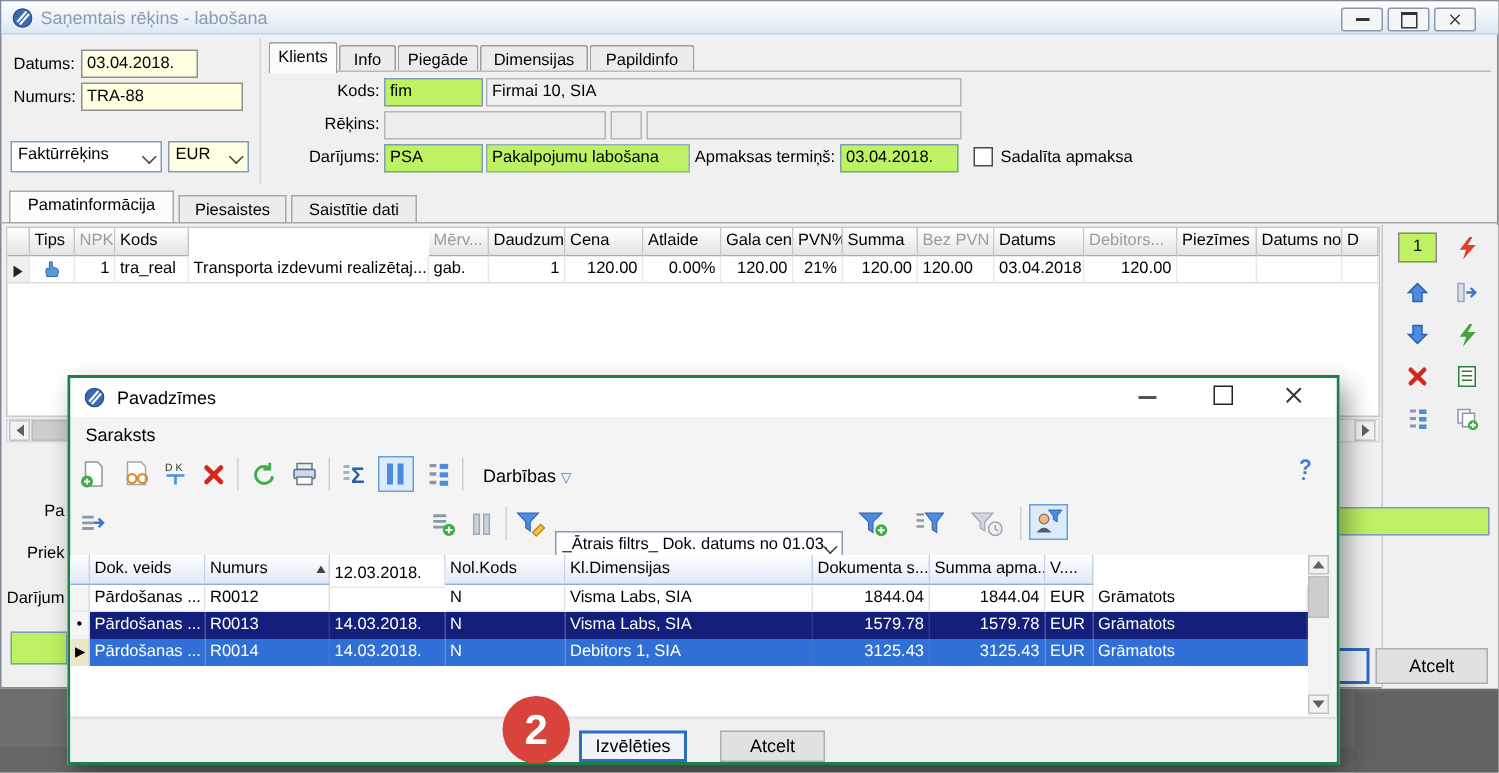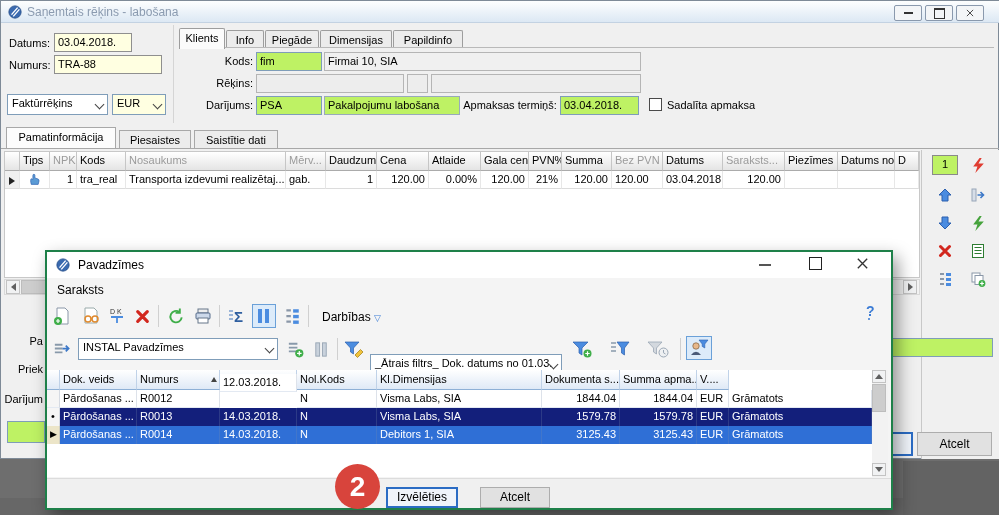--- a/index.html
+++ b/index.html
@@ -237,31 +237,30 @@
     <div class="abs subtab active" style="left:5px;width:110px">Pamatinformācija</div>
     <div class="abs subtab" style="left:118px;width:72px">Piesaistes</div>
     <div class="abs subtab" style="left:193px;width:84px">Saistītie dati</div>
     <div class="abs" style="left:0;top:147px;width:999px;height:1px;background:#a8a8a8"></div>
 
     <div class="abs" style="left:3px;top:150px;width:916px;height:127px;background:#fff;border:1px solid #c8c8c8">
       <div class="abs gh" style="left:0;width:15px"></div>
       <div class="abs gh" style="left:15px;width:30px">Tips</div>
       <div class="abs gh dim" style="left:45px;width:27px">NPK</div>
       <div class="abs gh" style="left:72px;width:49px">Kods</div>
-      <div class="abs gh dim" style="left:121px;width:160px">Nosaukums</div>
       <div class="abs gh dim" style="left:281px;width:40px">Mērv...</div>
       <div class="abs gh" style="left:321px;width:51px">Daudzums</div>
       <div class="abs gh" style="left:372px;width:52px">Cena</div>
       <div class="abs gh" style="left:424px;width:52px">Atlaide</div>
       <div class="abs gh" style="left:476px;width:48px">Gala cena</div>
       <div class="abs gh" style="left:524px;width:33px">PVN%</div>
       <div class="abs gh" style="left:557px;width:50px">Summa</div>
       <div class="abs gh dim" style="left:607px;width:51px">Bez PVN</div>
       <div class="abs gh" style="left:658px;width:60px">Datums</div>
-      <div class="abs gh dim" style="left:718px;width:62px">Saraksts...</div>
+      <div class="abs gh dim" style="left:718px;width:62px">Debitors...</div>
       <div class="abs gh" style="left:780px;width:53px">Piezīmes</div>
       <div class="abs gh" style="left:833px;width:57px">Datums no</div>
       <div class="abs gh" style="left:890px;width:24px">D</div>
 
       <div>
         <div class="abs gc" style="left:0;width:15px;background:#f0f0f0;display:flex;align-items:center;justify-content:center">
             <div class="tri-r"></div>
           </div>
         <div class="abs gc" style="left:15px;width:30px">
             <svg style="width:13px;height:13px;margin:0 auto">
@@ -430,21 +429,20 @@
       <svg style="width:16px;height:18px">
         <use href="#sym-help" width="16" height="18"></use>
       </svg>
     </div>
 
   <div class="abs toolbtn" style="left:50px;top:339px;width:22px;height:20px;z-index:12">
       <svg style="width:19px;height:19px">
         <use href="#sym-export" width="19" height="19"></use>
       </svg>
     </div>
-  <div class="abs combo" style="left:78px;top:338px;width:200px;height:22px;z-index:12"><span>INSTAL Pavadzīmes</span><span class="carr"></span></div>
   <div class="abs toolbtn" style="left:284px;top:339px;width:22px;height:20px;z-index:12">
       <svg style="width:19px;height:19px">
         <use href="#sym-grid-plus" width="19" height="19"></use>
       </svg>
     </div>
   <div class="abs toolbtn" style="left:310px;top:339px;width:22px;height:20px;z-index:12">
       <svg style="width:19px;height:19px">
         <use href="#sym-cols-gray" width="19" height="19"></use>
       </svg>
     </div>

